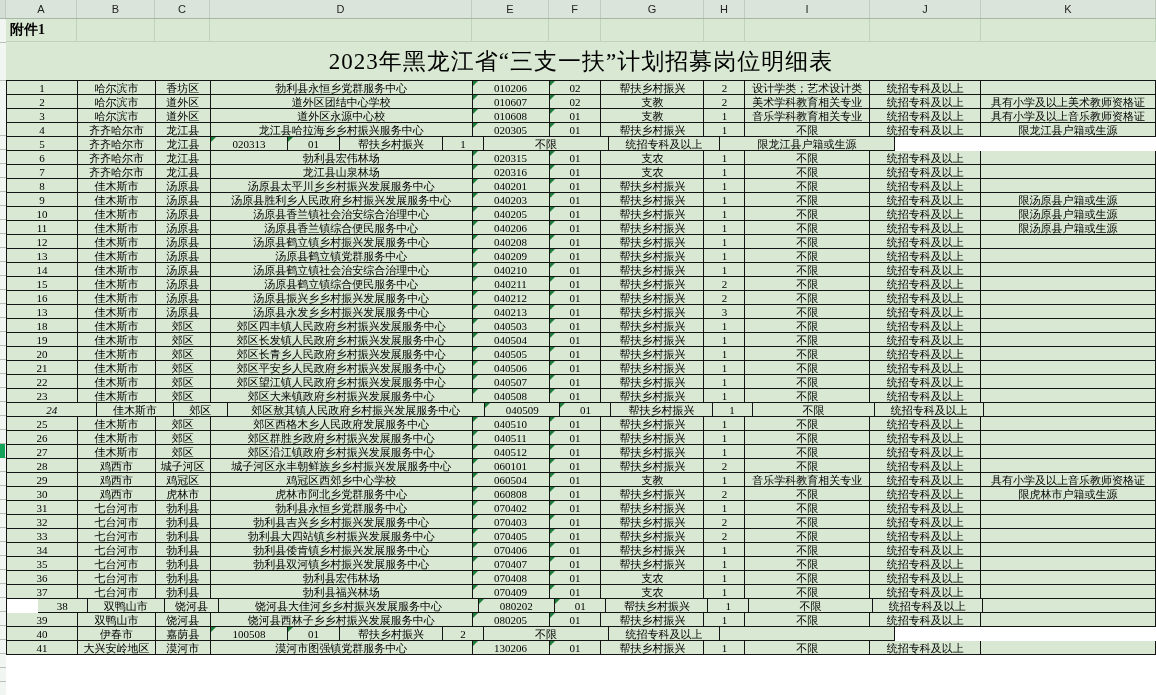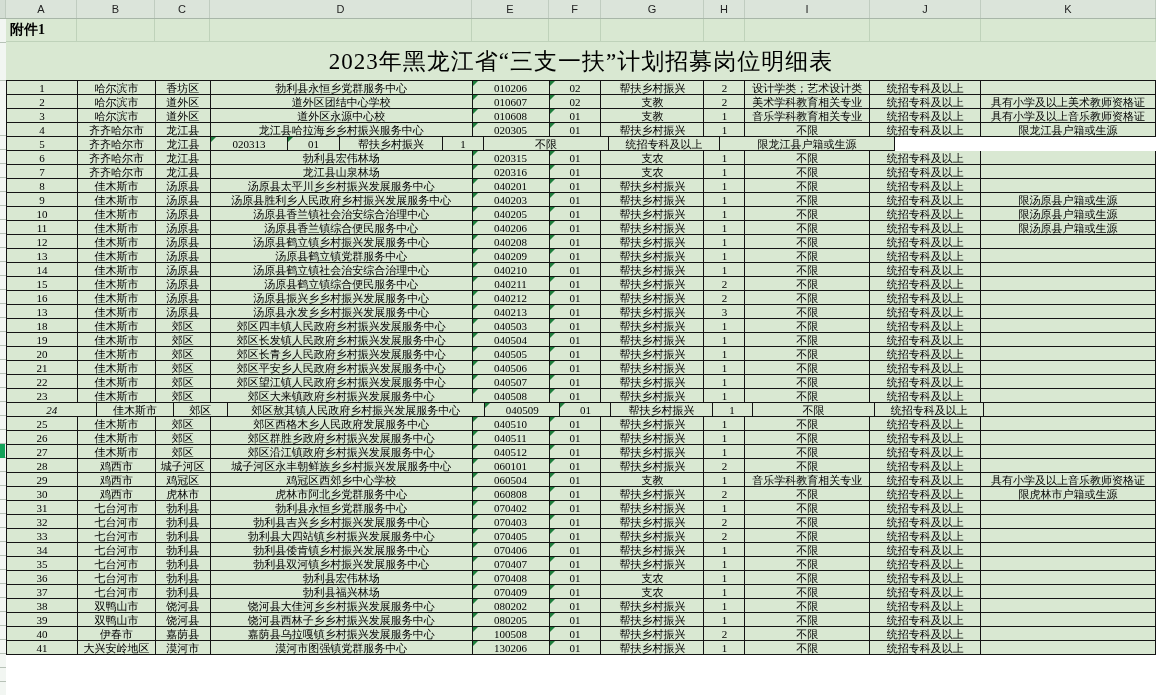--- a/index.html
+++ b/index.html
@@ -550,21 +550,21 @@
         <div class="tcell" style="width: 262px;">勃利县福兴林场</div>
         <div class="tcell" style="width: 77px;">070409<span class="tri"></span></div>
         <div class="tcell" style="width: 52px;">01<span class="tri"></span></div>
         <div class="tcell" style="width: 103px;">支农</div>
         <div class="tcell" style="width: 41px;">1</div>
         <div class="tcell" style="width: 125px;">不限</div>
         <div class="tcell" style="width: 111px;">统招专科及以上</div>
         <div class="tcell" style="width: 175px;"></div>
       </div>
       <div class="trow">
-        <div class="tcell" style="width: 71px;">38</div>
+        <div class="tcell" style="width: 50px; margin-left: 31px;">38</div>
         <div class="tcell" style="width: 78px;">双鸭山市</div>
         <div class="tcell" style="width: 55px;">饶河县</div>
         <div class="tcell" style="width: 262px;">饶河县大佳河乡乡村振兴发展服务中心</div>
         <div class="tcell" style="width: 77px;">080202<span class="tri"></span></div>
         <div class="tcell" style="width: 52px;">01<span class="tri"></span></div>
         <div class="tcell" style="width: 103px;">帮扶乡村振兴</div>
         <div class="tcell" style="width: 41px;">1</div>
         <div class="tcell" style="width: 125px;">不限</div>
         <div class="tcell" style="width: 111px;">统招专科及以上</div>
         <div class="tcell" style="width: 175px;"></div>
@@ -579,21 +579,20 @@
         <div class="tcell" style="width: 103px;">帮扶乡村振兴</div>
         <div class="tcell" style="width: 41px;">1</div>
         <div class="tcell" style="width: 125px;">不限</div>
         <div class="tcell" style="width: 111px;">统招专科及以上</div>
         <div class="tcell" style="width: 175px;"></div>
       </div>
       <div class="trow">
         <div class="tcell" style="width: 71px;">40</div>
         <div class="tcell" style="width: 78px;">伊春市</div>
         <div class="tcell" style="width: 55px;">嘉荫县</div>
-        <div class="tcell" style="width: 262px;">嘉荫县乌拉嘎镇乡村振兴发展服务中心</div>
         <div class="tcell" style="width: 77px;">100508<span class="tri"></span></div>
         <div class="tcell" style="width: 52px;">01<span class="tri"></span></div>
         <div class="tcell" style="width: 103px;">帮扶乡村振兴</div>
         <div class="tcell" style="width: 41px;">2</div>
         <div class="tcell" style="width: 125px;">不限</div>
         <div class="tcell" style="width: 111px;">统招专科及以上</div>
         <div class="tcell" style="width: 175px;"></div>
       </div>
       <div class="trow">
         <div class="tcell" style="width: 71px;">41</div>

